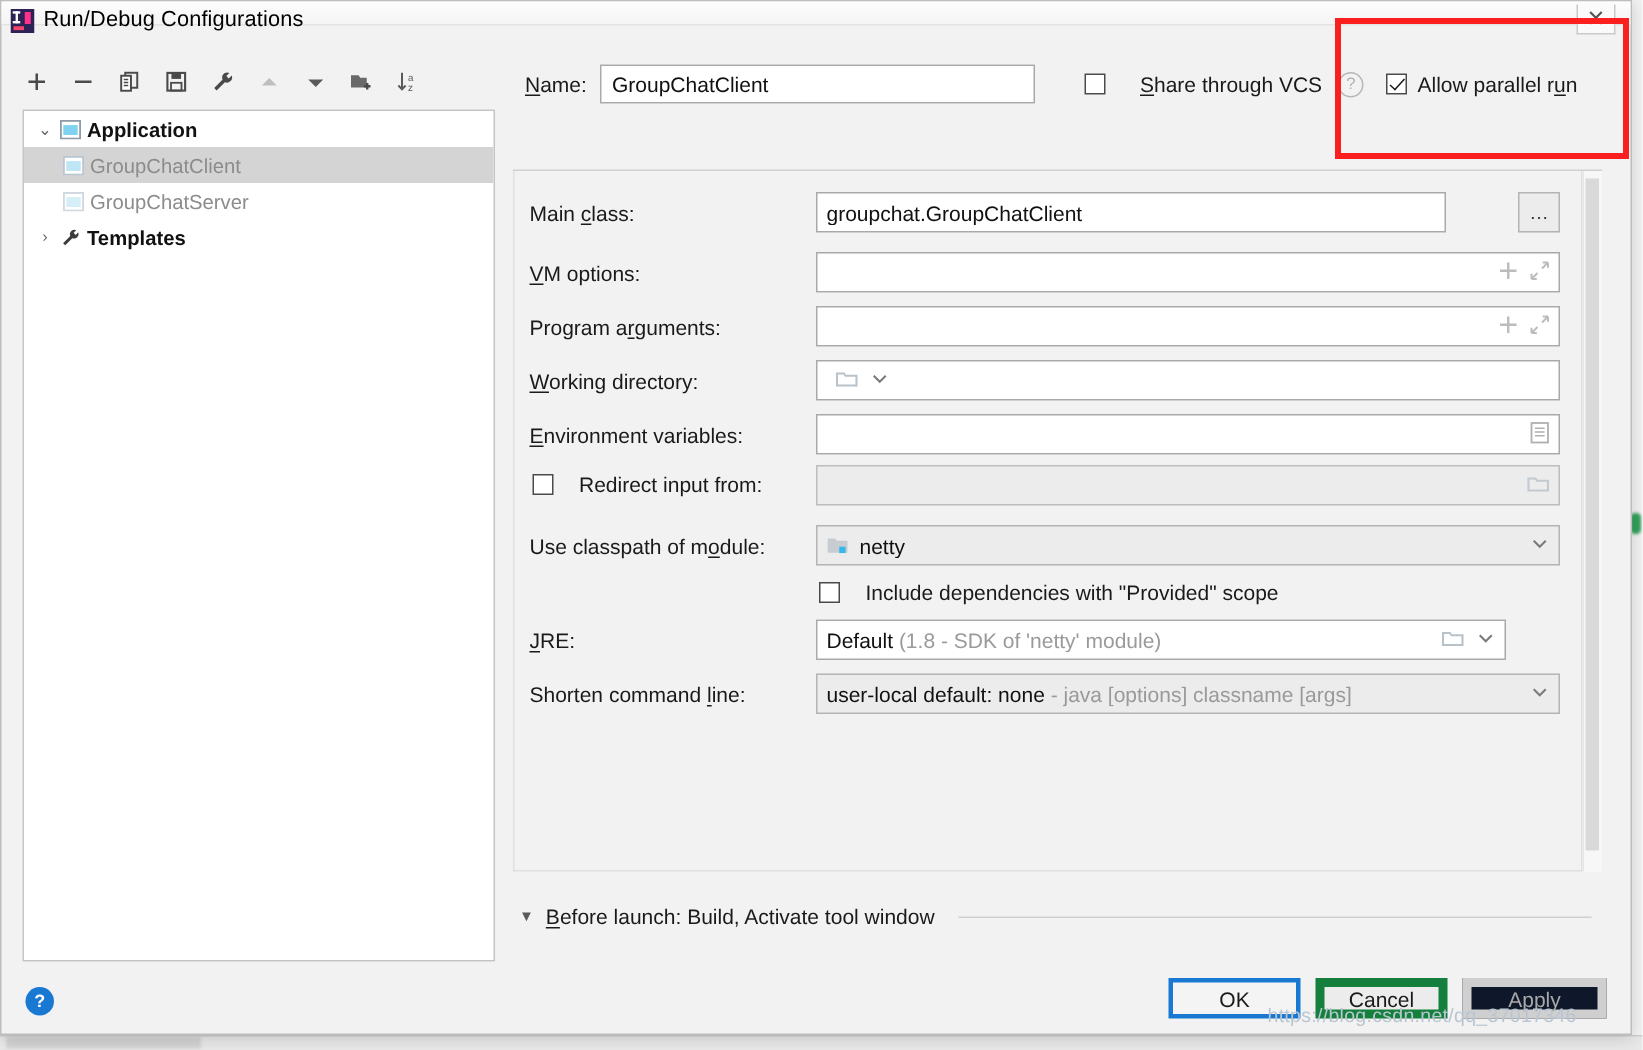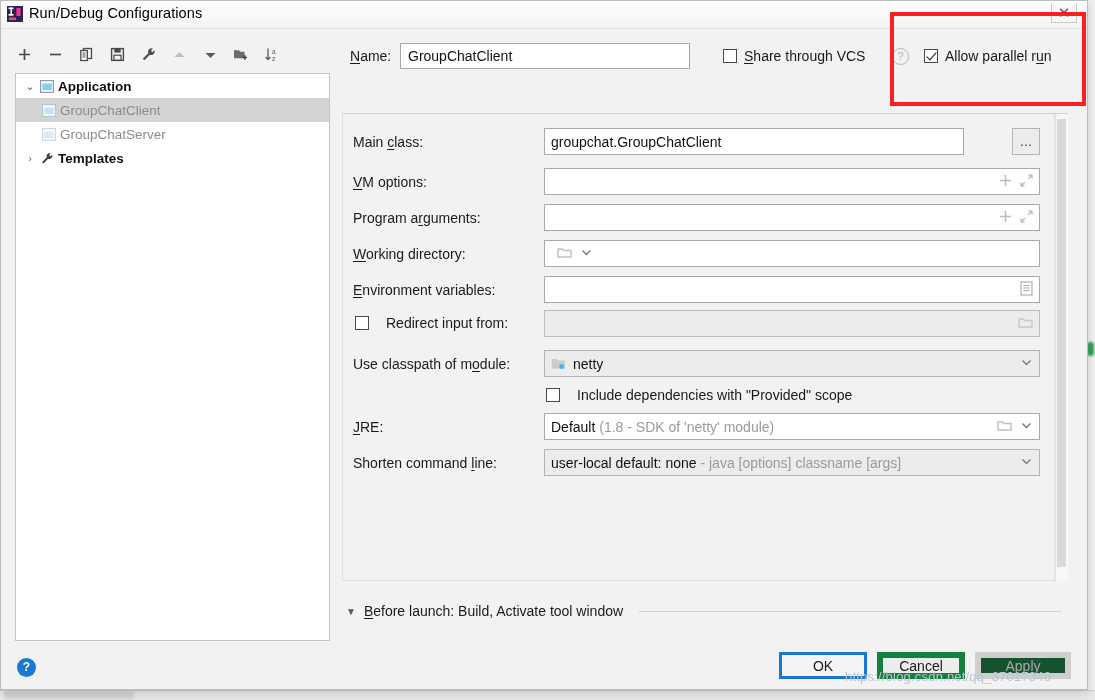--- a/index.html
+++ b/index.html
@@ -49,21 +49,21 @@
 
   
   .dialog {
     position: absolute; left: 0; top: 0;
     width: 1088px; height: 690px;
     background: #f2f2f2;
     border: 1px solid #bdbdbd;
     box-shadow: 0 2px 10px rgba(0,0,0,.16);
   }
   .titlebar {
-    position: relative; height: 28px;
+    position: relative; height: 16px;
     background: linear-gradient(to bottom,#fdfdfd,#f4f4f4);
     border-bottom: 1px solid #e3e3e3;
   }
   .title-icon {
     position: absolute; left: 6px; top: 5px; width: 16px; height: 16px;
   }
   .title-text {
     position: absolute; left: 28px; top: 4px;
     font-size: 14.5px; color: #000; letter-spacing: .1px;
   }
@@ -117,21 +117,21 @@
   .name-label { position: absolute; left: 349px; top: 47px; font-size: 14px; }
   .name-input {
     position: absolute; left: 399px; top: 42px;
     width: 290px; height: 26px;
     background: #fff; border: 1px solid #a9a9a9;
     padding: 0 7px; font-size: 14px; line-height: 24px;
     color: #111;
   }
   .chk-share {
     position: absolute; left: 722px; top: 47px;
-    display: flex; align-items: center; gap: 7px; font-size: 14px;
+    display: flex; align-items: center; gap: 23px; font-size: 14px;
   }
   .help-q {
     position: absolute; left: 891px; top: 47px;
     width: 17px; height: 17px; border-radius: 50%;
     border: 1px solid #b6b6b6; color: #b0b0b0;
     font-size: 11px; text-align: center; line-height: 15px;
   }
   .chk-parallel {
     position: absolute; left: 923px; top: 47px;
     display: flex; align-items: center; gap: 7px; font-size: 14px;
@@ -234,21 +234,21 @@
     background: #1978d2; color: #fff; font-size: 12px; font-weight: bold;
     text-align: center; line-height: 19px;
   }
   .btn {
     position: absolute; top: 651px; height: 27px;
     background: #ececec; border: 6px solid #15803d;
     font-size: 14px; color: #1a1a1a;
     display: flex; align-items: center; justify-content: center;
   }
   .btn.focused { border: 3px solid #1978d2; background: #f4f4f4; }
-  .btn.disabled { color: #a8a8a8; border-color: #cfcfcf; background: #14532d; }
+  .btn.disabled { color: #a8a8a8; border-color: #cfcfcf; background: #0f172a; }
   .btn-ok { left: 778px; width: 88px; }
   .btn-cancel { left: 876px; width: 88px; }
   .btn-apply { left: 974px; width: 96px; }
 
   .watermark {
     position: absolute; left: 845px; top: 669px;
     font-size: 13px; color: #b9c6d2; letter-spacing: .2px;
     font-family: "Liberation Sans", sans-serif;
     white-space: nowrap;
   }
@@ -510,21 +510,21 @@
         </span>
       </span>
     </div>
 
     <div class="inline-chk" style="left:545px; top:386px;">
       <span class="cbox"></span>
       <span>Include dependencies with "Provided" scope</span>
     </div>
 
     <div class="f-label" style="left:352px; top:418px;"><span class="u">J</span><span>RE:</span></div>
-    <div class="inp" style="left:543px; top:412px; width:496px;">
+    <div class="inp" style="left:543px; top:412px; width:460px;">
       <span class="val"><span>Default</span> <span class="hint">(1.8 - SDK of 'netty' module)</span></span>
       <span class="trail">
         <span>
           <svg width="15" height="13" viewBox="0 0 15 13">
               <path d="M1 3h4.6l1.1 1.5H14v6.5H1z" fill="none" stroke="#b8c2c9" stroke-width="1.4"></path>
             </svg>
         </span>
         <span>
           <svg width="13" height="13" viewBox="0 0 13 13">
               <path d="M2.5 4.5l4 4 4-4" stroke="#7a7a7a" stroke-width="1.4" fill="none"></path>

